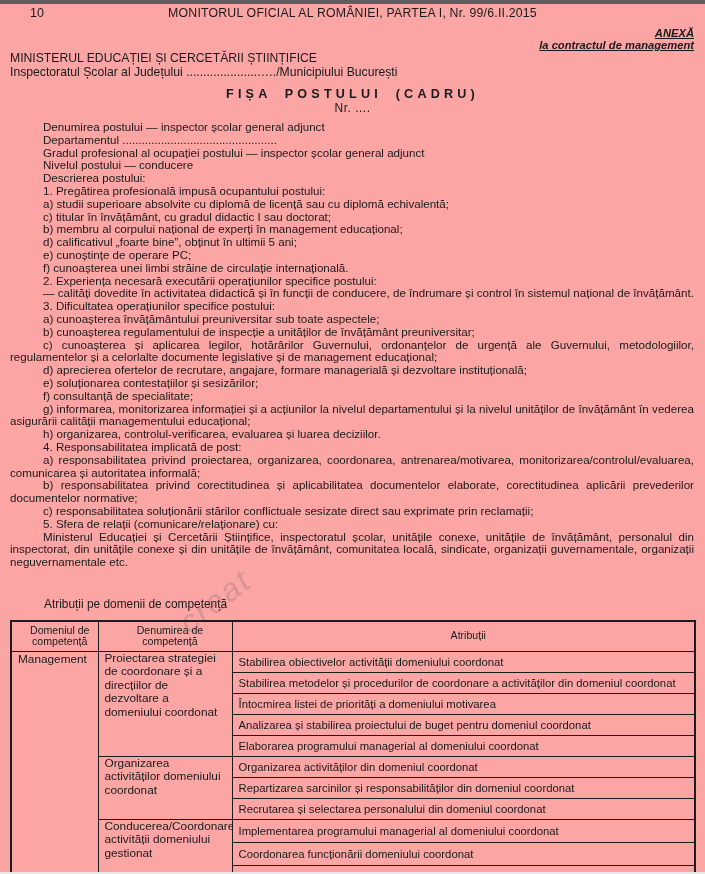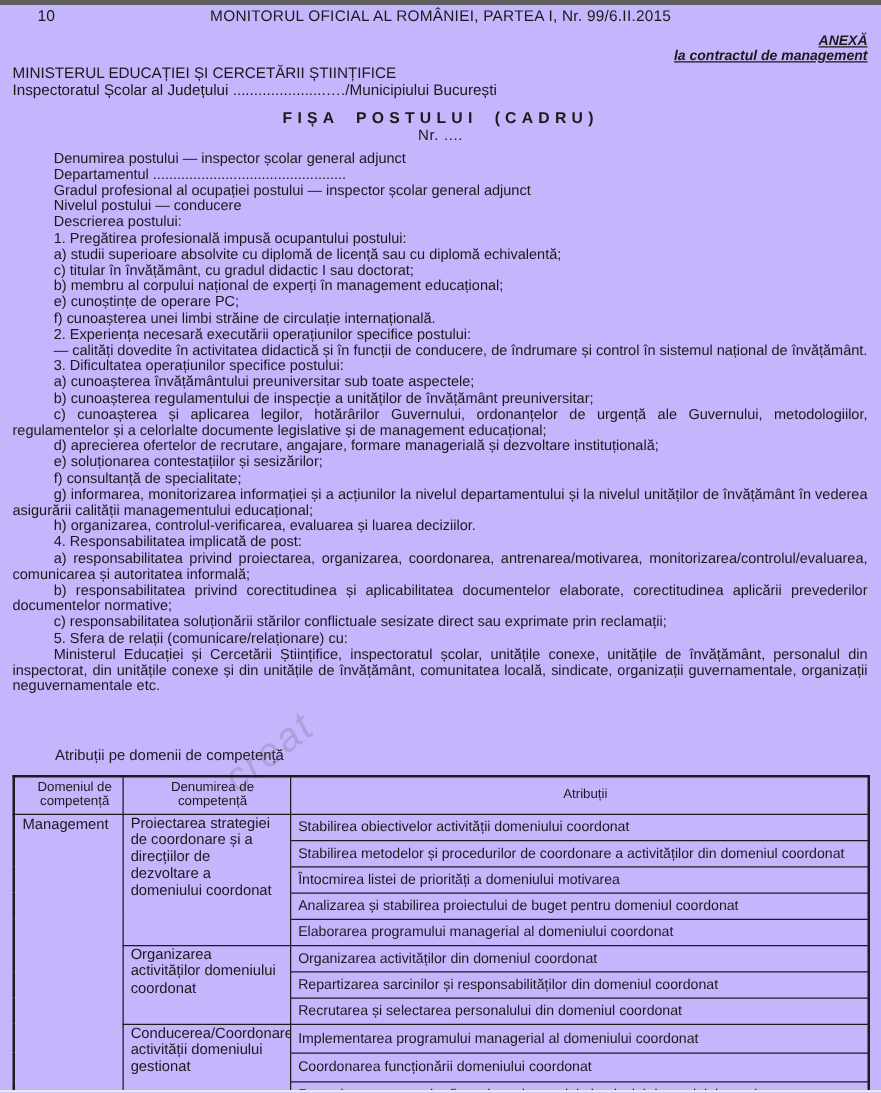--- a/index.html
+++ b/index.html
@@ -1,21 +1,21 @@
 <!DOCTYPE html>
 <html><head>
 <meta charset="utf-8">
 <style>
   * { box-sizing: border-box; }
   html, body { margin: 0; padding: 0; background: #e8e8e8; }
   .page {
     position: relative;
     width: 705px;
     height: 872px;
-    background: #c4b5fd;
+    background: #fca5a5;
     overflow: hidden;
     font-family: "Liberation Sans", sans-serif;
     color: #1a1a1a;
   }
   .scan-edge-bar {
     position: absolute;
     top: 0; left: 0;
     width: 705px; height: 4px;
     background: #5e5e5e;
   }
@@ -160,20 +160,21 @@
   <div class="body-text">
     <p>Denumirea postului — inspector școlar general adjunct</p>
     <p>Departamentul ................................................</p>
     <p>Gradul profesional al ocupației postului — inspector școlar general adjunct</p>
     <p>Nivelul postului — conducere</p>
     <p>Descrierea postului:</p>
     <p>1. Pregătirea profesională impusă ocupantului postului:</p>
     <p>a) studii superioare absolvite cu diplomă de licență sau cu diplomă echivalentă;</p>
     <p>c) titular în învățământ, cu gradul didactic I sau doctorat;</p>
     <p>b) membru al corpului național de experți în management educațional;</p>
+    <p>d) calificativul „foarte bine”, obținut în ultimii 5 ani;</p>
     <p>e) cunoștințe de operare PC;</p>
     <p>f) cunoașterea unei limbi străine de circulație internațională.</p>
     <p>2. Experiența necesară executării operațiunilor specifice postului:</p>
     <p>— calități dovedite în activitatea didactică și în funcții de conducere, de îndrumare și control în sistemul național de învățământ.</p>
     <p>3. Dificultatea operațiunilor specifice postului:</p>
     <p>a) cunoașterea învățământului preuniversitar sub toate aspectele;</p>
     <p>b) cunoașterea regulamentului de inspecție a unităților de învățământ preuniversitar;</p>
     <p>c) cunoașterea și aplicarea legilor, hotărârilor Guvernului, ordonanțelor de urgență ale Guvernului, metodologiilor, regulamentelor și a celorlalte documente legislative și de management educațional;</p>
     <p>d) aprecierea ofertelor de recrutare, angajare, formare managerială și dezvoltare instituțională;</p>
     <p>e) soluționarea contestațiilor și sesizărilor;</p>

